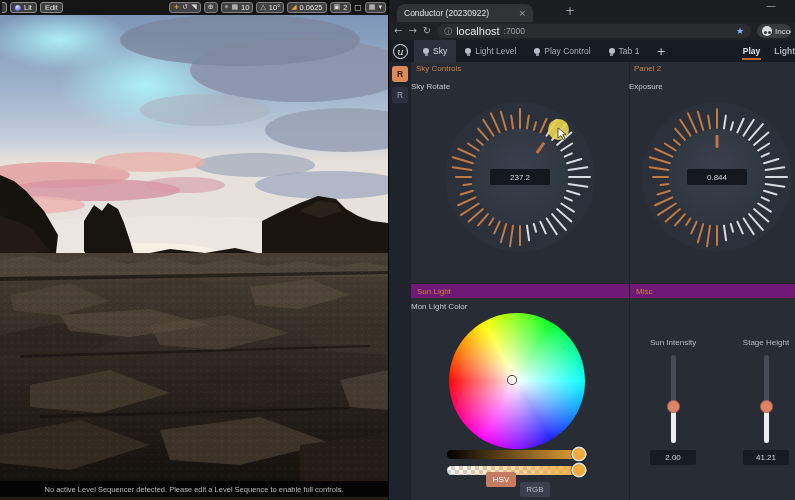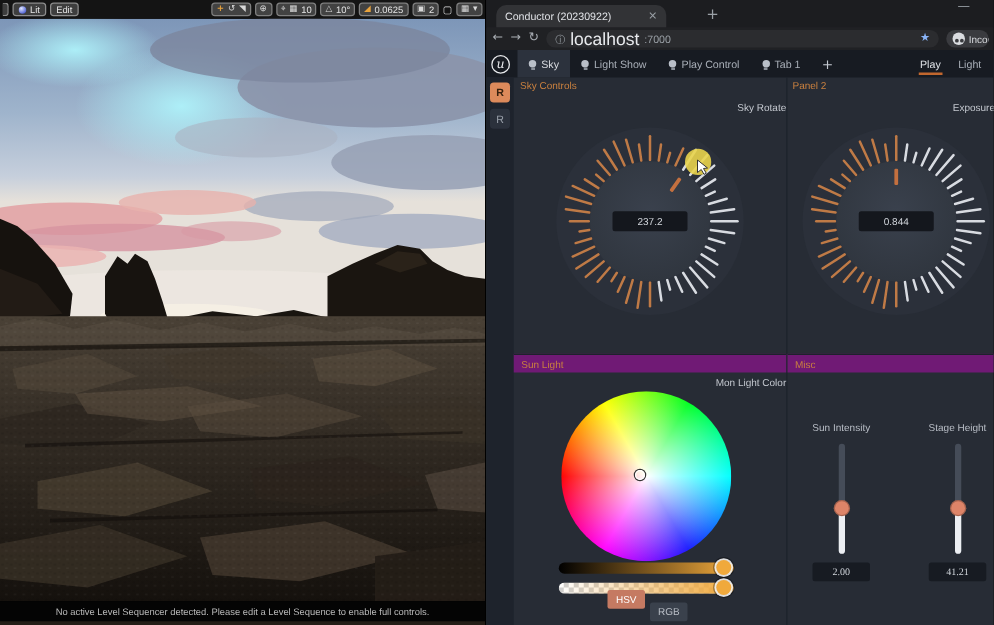--- a/index.html
+++ b/index.html
@@ -30,51 +30,51 @@
   .btab{position:absolute;left:8px;top:4px;width:136px;height:18px;background:#323336;border-radius:8px 8px 0 0;
         display:flex;align-items:center;padding:0 7px;gap:5px;}
   .btab-title{color:#dfe1e5;font-size:8.5px;flex:1;overflow:hidden;white-space:nowrap;}
   .btab-close{color:#9aa0a6;font-size:9px;cursor:default;}
   .newtab{position:absolute;left:176px;top:5px;color:#9aa0a6;font-size:12px;line-height:1;}
   .win-min{position:absolute;right:20px;top:0px;color:#9aa0a6;font-size:10px;}
   .navbar{left:0;top:22px;width:407px;height:18px;background:#202124;display:flex;align-items:center;padding:0 5px;gap:6px;}
   .navicon{color:#a8adb3;font-size:10px;line-height:1;}
   .omnibox{flex:1;height:14px;background:#2b2c2f;border-radius:7px;display:flex;align-items:center;padding:0 7px;gap:4px;overflow:hidden;}
   .omni-info{color:#9aa0a6;font-size:8px;}
-  .omni-host{color:#e8eaed;font-size:14px;}
+  .omni-host{color:#e8eaed;font-size:11px;}
   .omni-port{color:#9aa0a6;font-size:8.5px;}
   .omni-star{margin-left:auto;font-size:9px;}
   .incog{height:14px;display:flex;align-items:center;gap:3px;background:#3a3b3f;border-radius:7px;padding:0 5px;max-width:34px;overflow:hidden;}
   .incog-ic{width:10px;height:10px;border-radius:50%;background:#dadce0;position:relative;flex:none;}
   .incog-ic:before{content:"";position:absolute;left:1.5px;top:4.5px;width:3px;height:3px;border-radius:50%;background:#3a3b3f;}
   .incog-ic:after{content:"";position:absolute;right:1.5px;top:4.5px;width:3px;height:3px;border-radius:50%;background:#3a3b3f;}
   .incog-label{color:#dadce0;font-size:8px;white-space:nowrap;}
 
   
   .page{left:0;top:40px;width:407px;height:460px;background:#272c35;overflow:hidden;}
   .app-header{position:absolute;left:0;top:0;width:407px;height:22px;background:#171b22;display:flex;align-items:center;}
   .logo{width:15px;height:15px;border-radius:50%;border:1.5px solid #e8eaed;color:#e8eaed;margin:0 6px 0 4px;
         display:flex;align-items:center;justify-content:center;font-size:10px;font-family:"DejaVu Serif",serif;font-style:italic;flex:none;}
   .app-tab{height:22px;display:flex;align-items:center;gap:4px;padding:0 9px;color:#a9afb8;font-size:8.5px;white-space:nowrap;}
   .app-tab.active{background:#2c323d;color:#d8dbe0;}
   .bulb{width:6px;height:6px;border-radius:50%;background:#b9bfc8;position:relative;flex:none;}
   .bulb:after{content:"";position:absolute;left:1.5px;top:6px;width:3px;height:1.5px;background:#8b919a;}
   .app-addtab{color:#c3c8d0;font-size:11px;padding:0 8px;}
-  .mode{margin-left:auto;display:flex;gap:12px;padding-right:10px;}
+  .mode{margin-left:auto;display:flex;gap:12px;font-weight:bold;}
   .mode-item{font-size:8.5px;color:#a9afb8;padding:4px 1px 2px;}
   .mode-item.active{color:#e0e3e8;border-bottom:2px solid var(--play_underline,#c1672e);}
   .rail{position:absolute;left:0;top:22px;width:22px;height:438px;background:#1e232c;}
   .rail-btn{position:absolute;left:3px;width:16px;height:16px;border-radius:3px;display:flex;align-items:center;justify-content:center;font-size:8.5px;}
   .rail-btn.active{background:#dc8a5b;color:#35210f;font-weight:bold;top:4px;}
   .rail-btn.idle{background:#2b313c;color:#9aa1ab;top:25px;}
   .pdivider{position:absolute;left:240px;top:22px;width:1px;height:438px;background:#1d222b;}
   .panel-h{position:absolute;top:24px;font-size:8px;color:var(--accent_orange,#c9803f);}
   .sec-bar{position:absolute;height:15px;background:#701a75;border-top:1px solid #1d222b;display:flex;align-items:center;padding-left:6px;}
   .sec-bar span{font-size:8px;color:var(--accent_orange,#c9803f);}
-  .ctl-title{position:absolute;text-align:right;font-size:8px;color:#c4c8cf;}
+  .ctl-title{position:absolute;text-align:left;font-size:8px;color:#c4c8cf;}
 
   
   .dial{position:absolute;width:150px;height:150px;}
   .dial-bg{position:absolute;left:0;top:0;width:150px;height:150px;border-radius:50%;background:#2b303a;}
   .dial-face{position:absolute;left:27px;top:27px;width:96px;height:96px;border-radius:50%;
              background:radial-gradient(circle at 50% 42%,#3a414d,#30363f 75%);}
   .tick{position:absolute;left:calc(50% - 1px);top:50%;width:2px;border-radius:1px;}
   .needle{position:absolute;left:calc(50% - 1.25px);top:50%;width:2.5px;height:13px;background:#c4703f;border-radius:1px;transform-origin:50% 0;}
   .dial-chip{position:absolute;left:calc(50% - 30px);top:calc(50% - 8px);width:60px;height:16px;background:#14171d;border-radius:2px;
              display:flex;align-items:center;justify-content:center;color:#d3d7dd;font-size:8px;}
@@ -92,21 +92,21 @@
   .cbar-handle{position:absolute;top:-2px;width:12px;height:12px;border-radius:50%;background:#f0a93c;box-shadow:0 0 0 1.5px rgba(255,255,255,.85),0 0 0 2.5px rgba(0,0,0,.35);}
   .cp-btn{position:absolute;width:30px;height:15px;border-radius:2px;display:flex;align-items:center;justify-content:center;font-size:8px;}
   .cp-btn.hsv{background:var(--hsv_button,#c57a62);color:#fff;}
   .cp-btn.rgb{background:#3a414c;color:#b9bec6;}
 
   
   .vslider-label{position:absolute;width:90px;text-align:center;font-size:8px;color:#b9bec6;}
   .vtrack{position:absolute;width:5px;height:88px;border-radius:3px;background:#454c58;}
   .vfill{position:absolute;width:5px;border-radius:3px;background:#eceef2;}
   .vhandle{position:absolute;width:13px;height:13px;border-radius:50%;background:var(--handle_salmon,#dd8468);box-shadow:inset 0 0 0 1px rgba(0,0,0,.25);}
-  .vchip{position:absolute;width:46px;height:15px;background:#171b22;border-radius:2px;display:flex;align-items:center;justify-content:center;color:#cfd3d9;font-size:8px;font-family:Liberation Serif, serif;}
+  .vchip{position:absolute;width:46px;height:15px;background:#171b22;border-radius:2px;display:flex;align-items:center;justify-content:center;color:#cfd3d9;font-size:8px;}
 </style>
 </head>
 <body>
 
 <div id="stage">
 
   <div id="viewport" class="abs">
 
     <div class="ue-toolbar abs">
       <div class="partial-btn"></div>
@@ -252,21 +252,21 @@
     <div class="page abs">
 
       <div class="app-header">
         <div class="logo">u</div>
         <div class="app-tab active">
           <span class="bulb"></span>
           <span>Sky</span>
         </div>
         <div class="app-tab">
           <span class="bulb"></span>
-          <span>Light Show</span>
+          <span>Light Level</span>
         </div>
         <div class="app-tab">
           <span class="bulb"></span>
           <span>Play Control</span>
         </div>
         <div class="app-tab">
           <span class="bulb"></span>
           <span>Tab 1</span>
         </div>
         <span class="app-addtab g">+</span>

